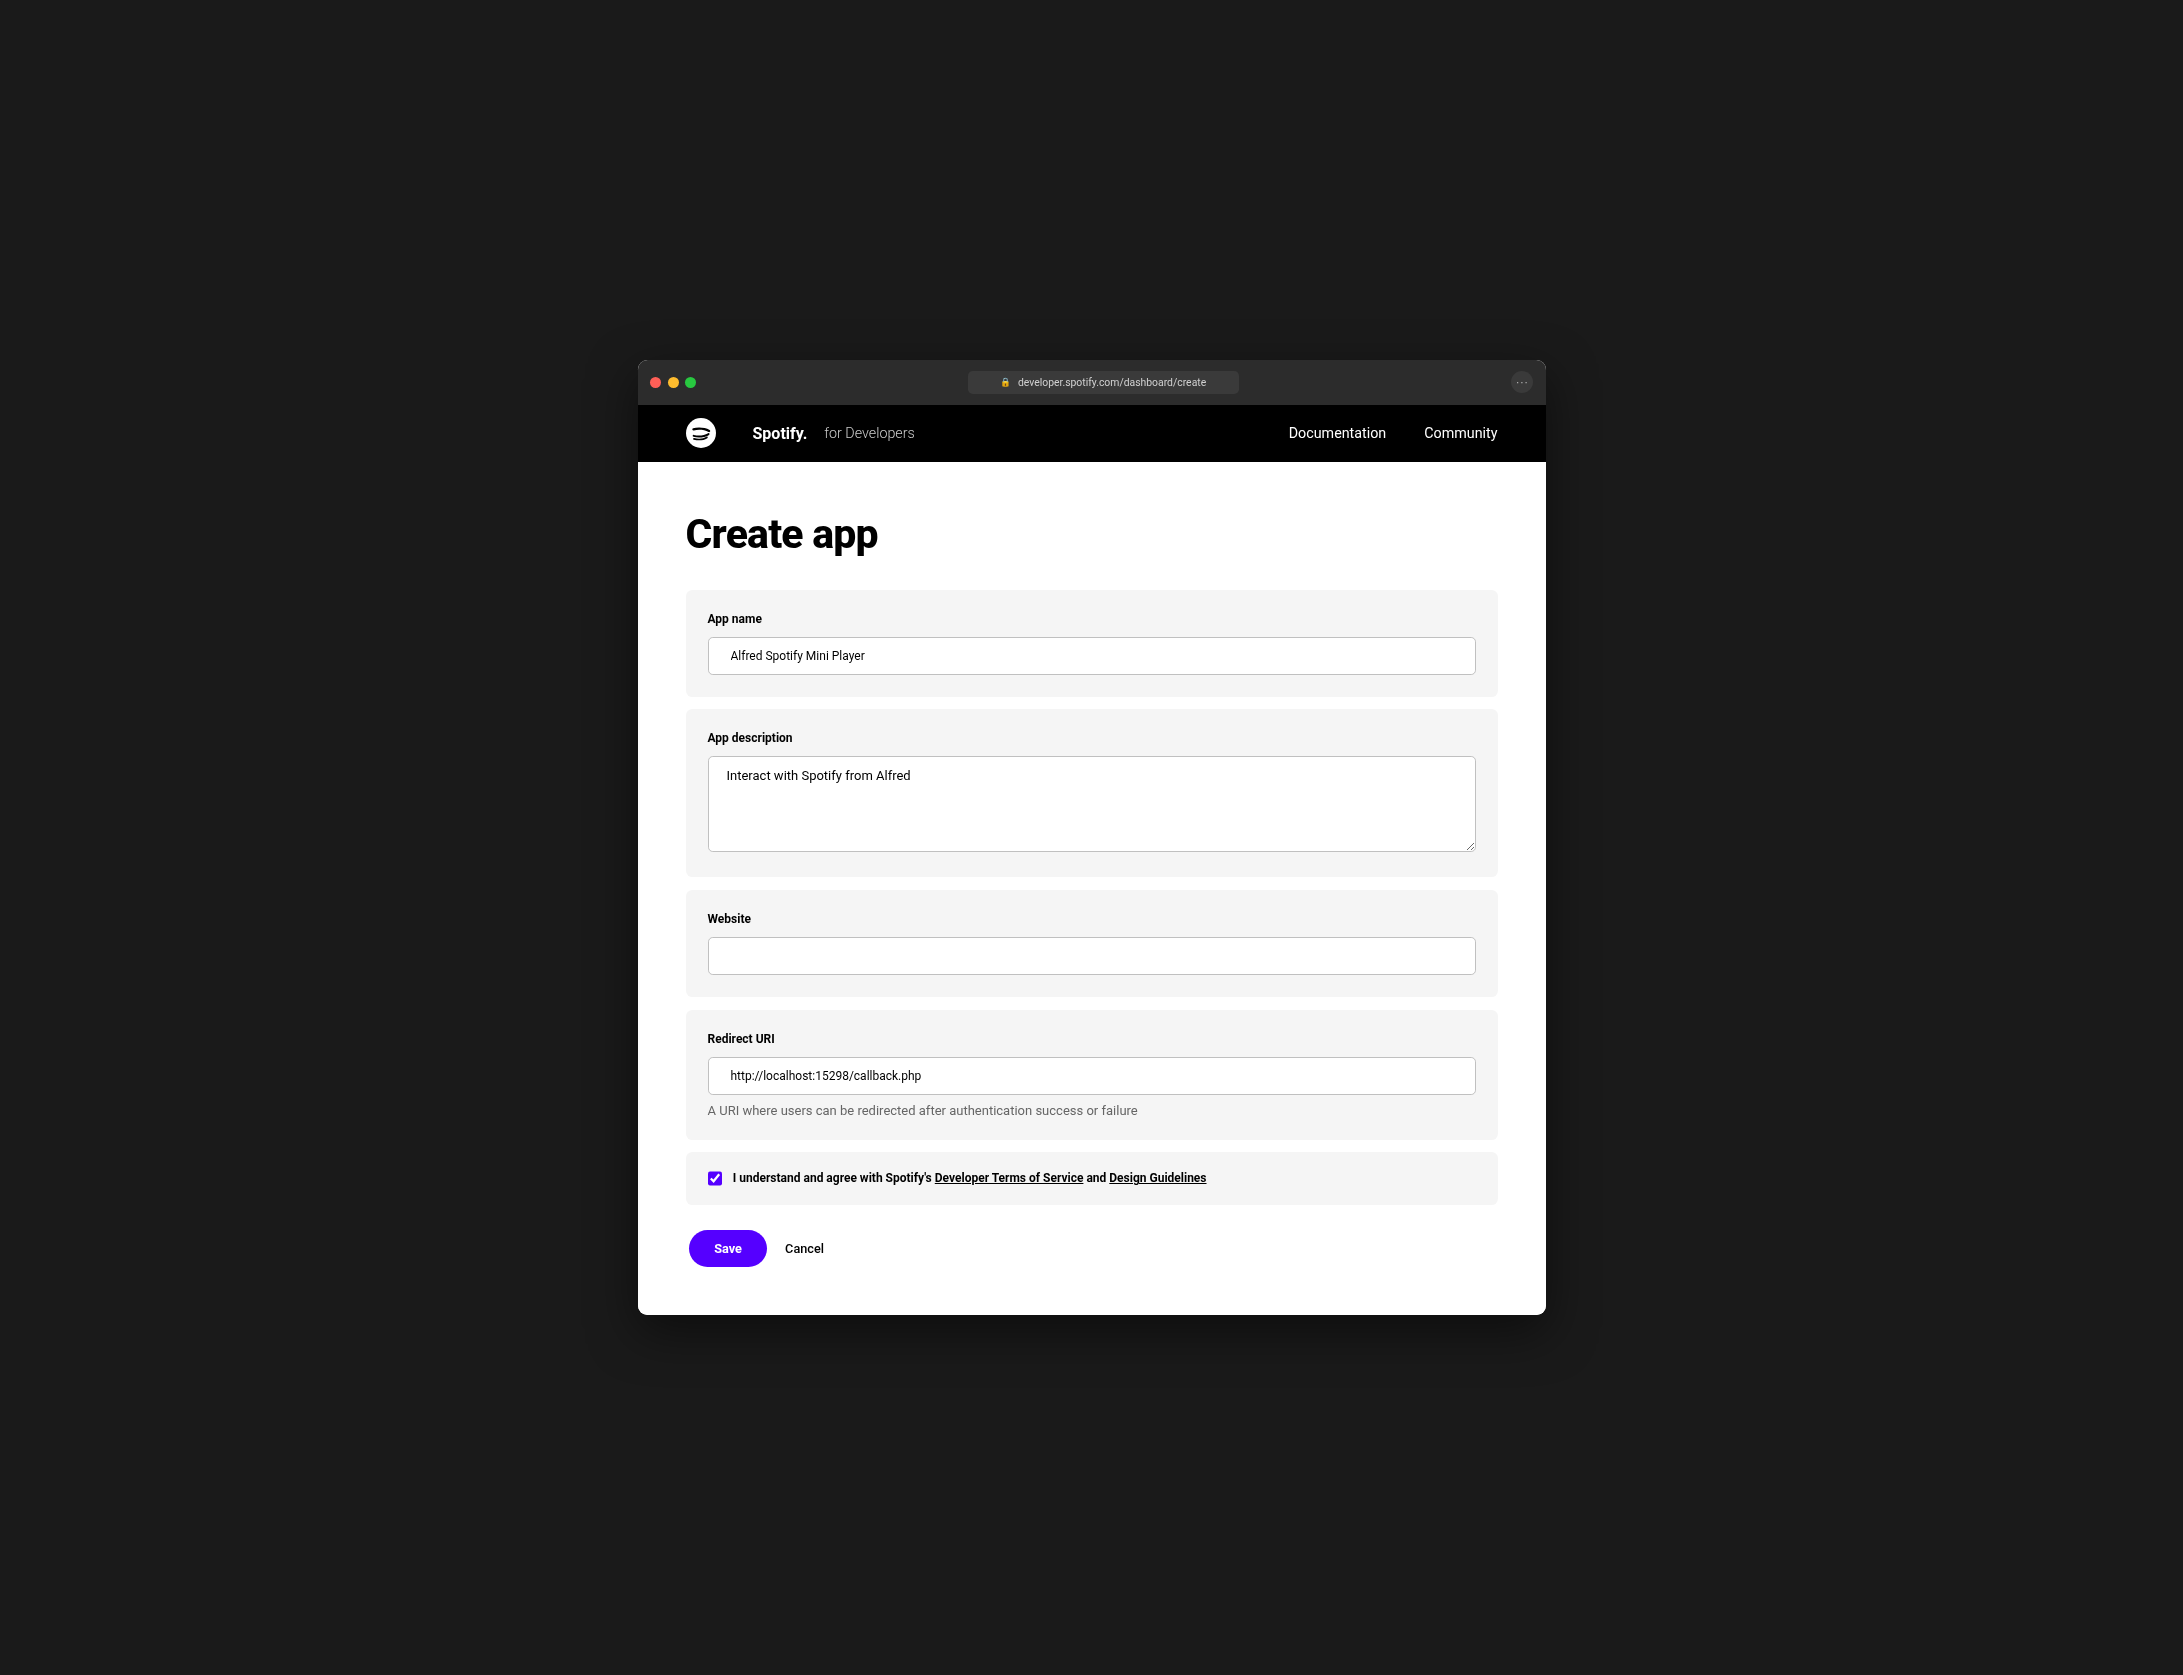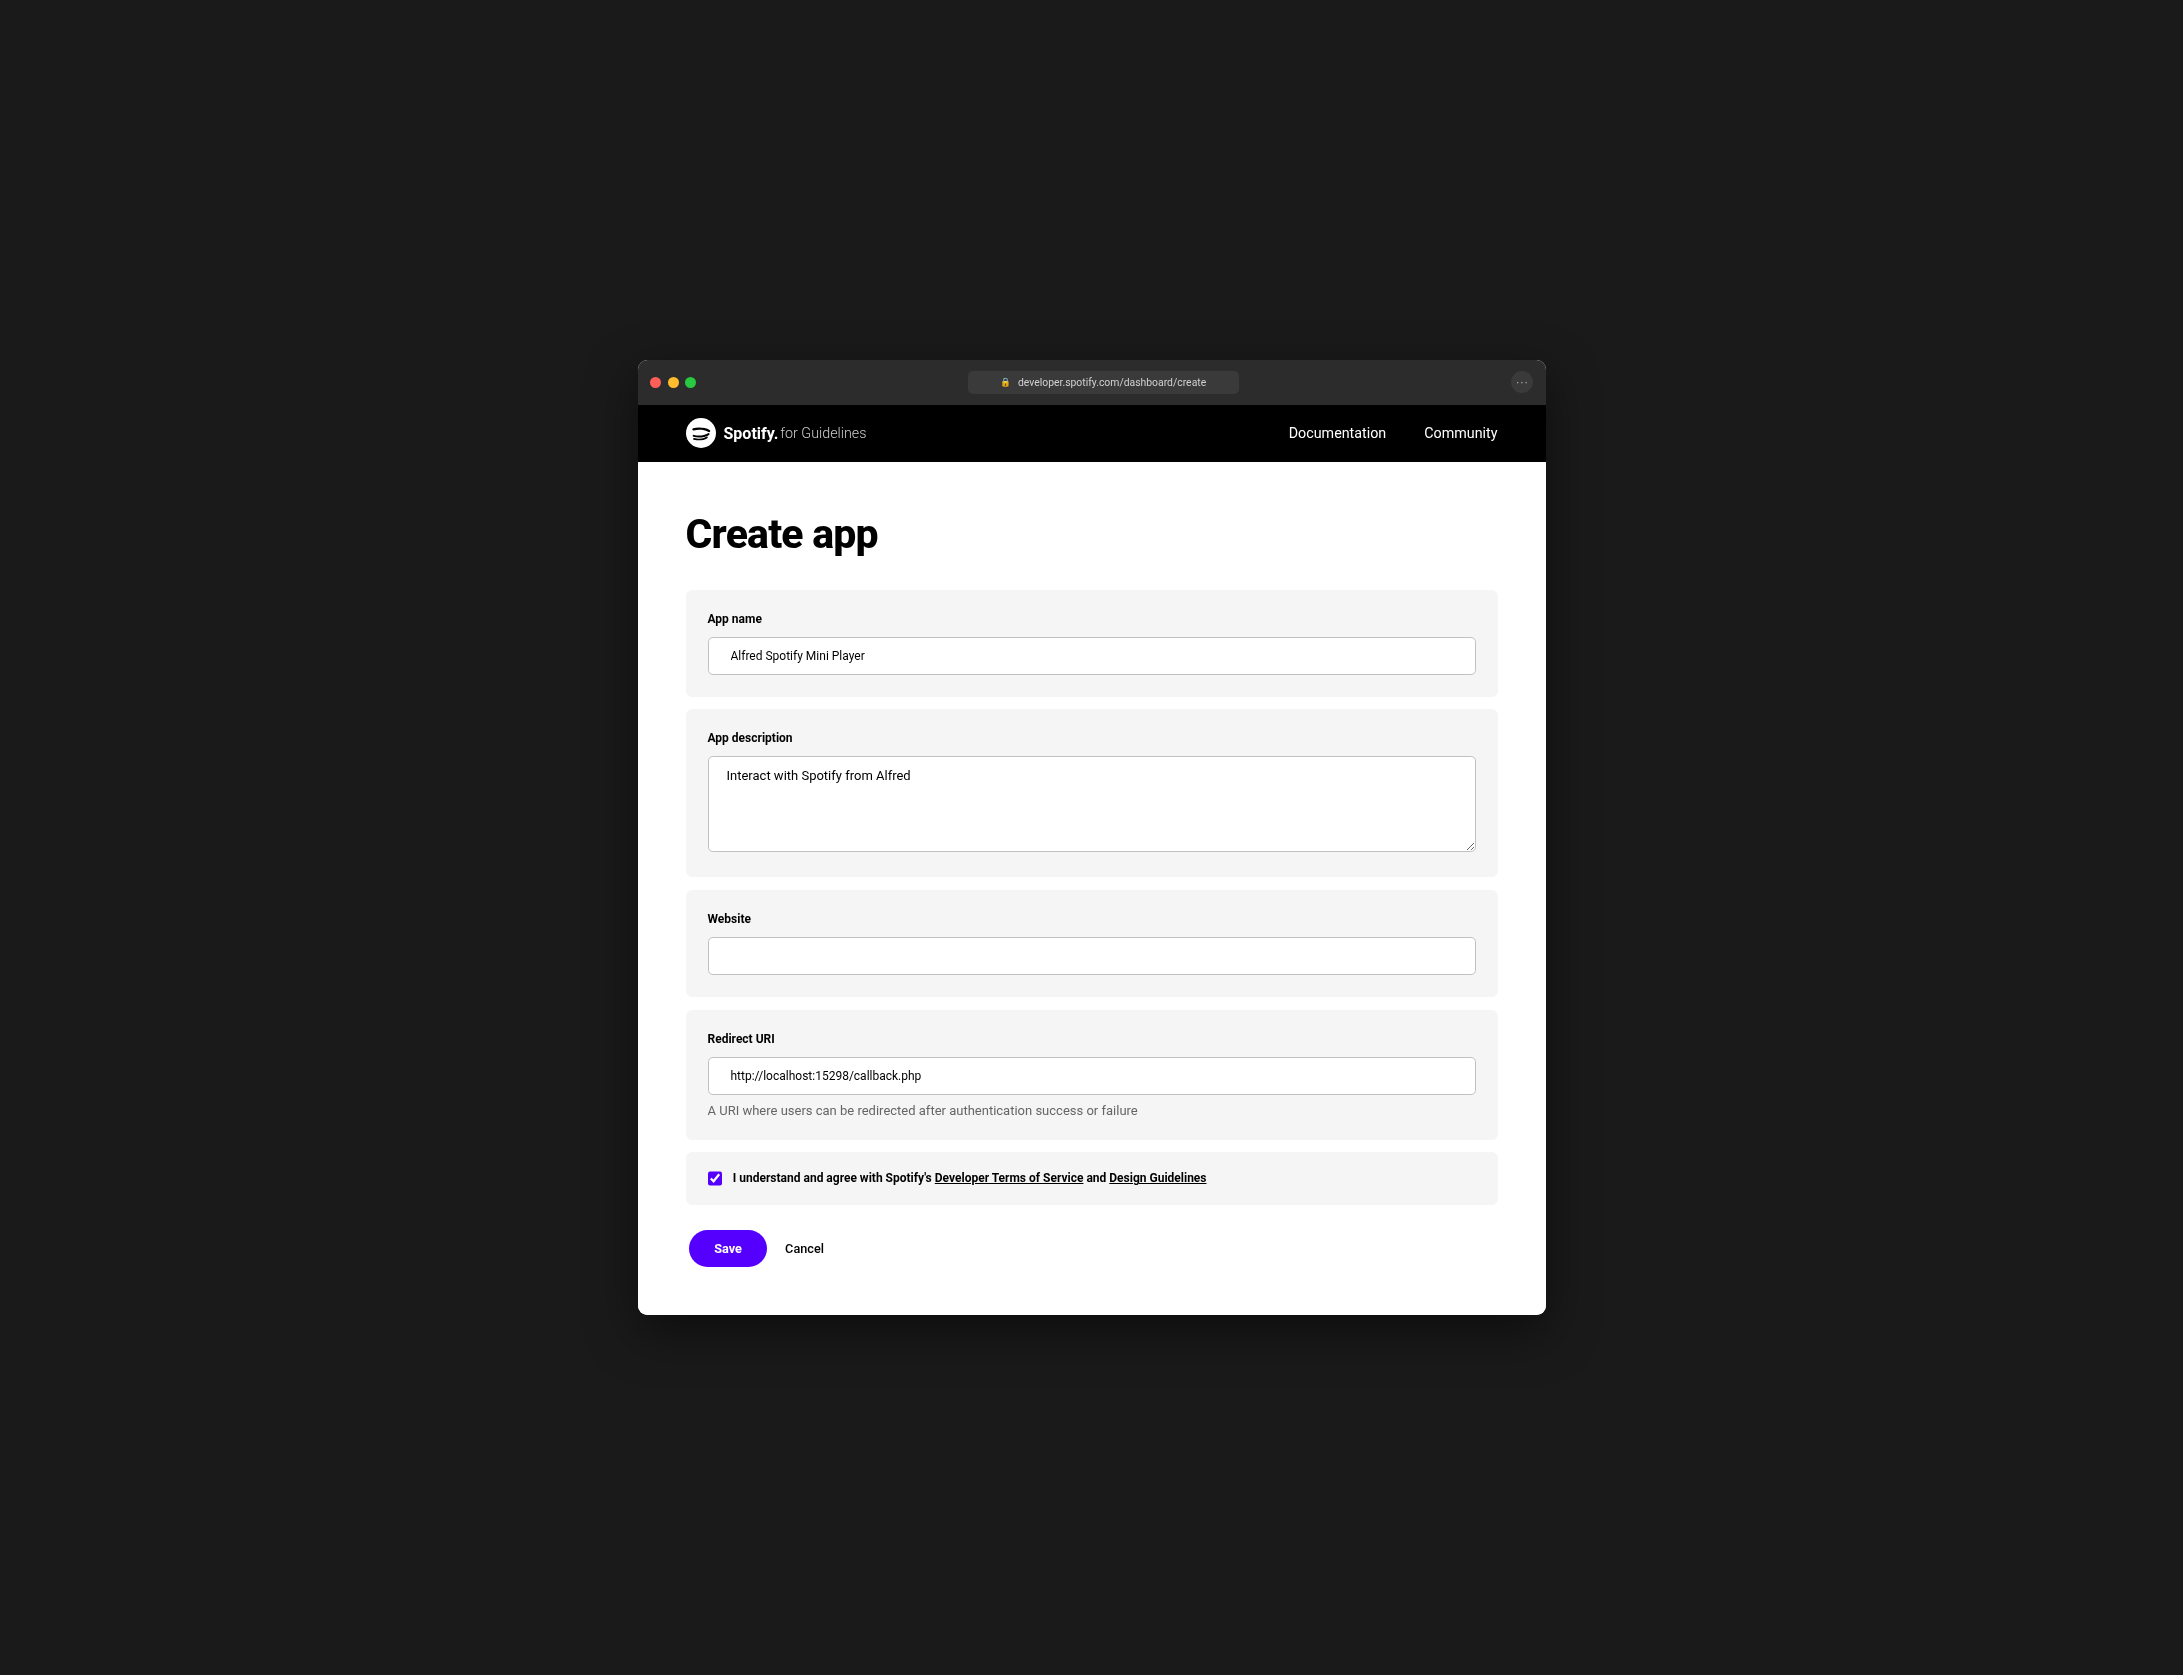--- a/index.html
+++ b/index.html
@@ -111,21 +111,22 @@
       width: 30px;
       height: 30px;
     }
 
     .spotify-logo-text {
       color: #ffffff;
       font-size: 14.3px;
       font-weight: 500;
       display: flex;
       align-items: center;
-      gap: 2px;
+      gap: 17px;
+      margin-left: 29px;
     }
 
     .spotify-brand {
       font-weight: 700;
       font-size: 16px;
     }
 
     .for-developers {
       font-weight: 300;
       font-size: 14.3px;
@@ -294,21 +295,21 @@
     <div class="spotify-logo">
 
       <svg class="spotify-logo-icon" viewBox="0 0 38 38" fill="none" xmlns="http://www.w3.org/2000/svg">
         <circle cx="19" cy="19" r="19" fill="white"></circle>
         <path d="M27.5 24.1c-.3-.5-1-.7-1.5-.4-4.2 2.5-9.5 3.1-15.7 1.7-.6-.1-1.2.2-1.3.8-.1.6.2 1.2.8 1.3 6.7 1.5 12.5.9 17.2-2 .6-.3.8-1 .5-1.4z" fill="black"></path>
         <path d="M29.7 19.7c-.4-.6-1.2-.8-1.8-.4-4.8 2.9-12.1 3.8-17.8 2.1-.7-.2-1.4.2-1.6.9-.2.7.2 1.4.9 1.6 6.4 1.9 14.4.9 19.8-2.4.6-.4.8-1.2.5-1.8z" fill="black"></path>
         <path d="M29.9 15.1c-5.8-3.4-15.3-3.7-20.8-2.1-.8.2-1.3 1.1-1 1.9.2.8 1.1 1.3 1.9 1 4.8-1.5 13.3-1.2 18.5 1.8.7.4 1.6.2 2-.5.4-.8.2-1.7-.6-2.1z" fill="black"></path>
       </svg>
       <div class="spotify-logo-text">
         <span class="spotify-brand">Spotify.</span>
-        <span class="for-developers">for Guidelines</span>
+        <span class="for-developers">for Developers</span>
       </div>
     </div>
     <nav class="header-nav">
       <a class="nav-link">Documentation</a>
       <a class="nav-link">Community</a>
     </nav>
   </div>
 
   <div class="main-content">
 

